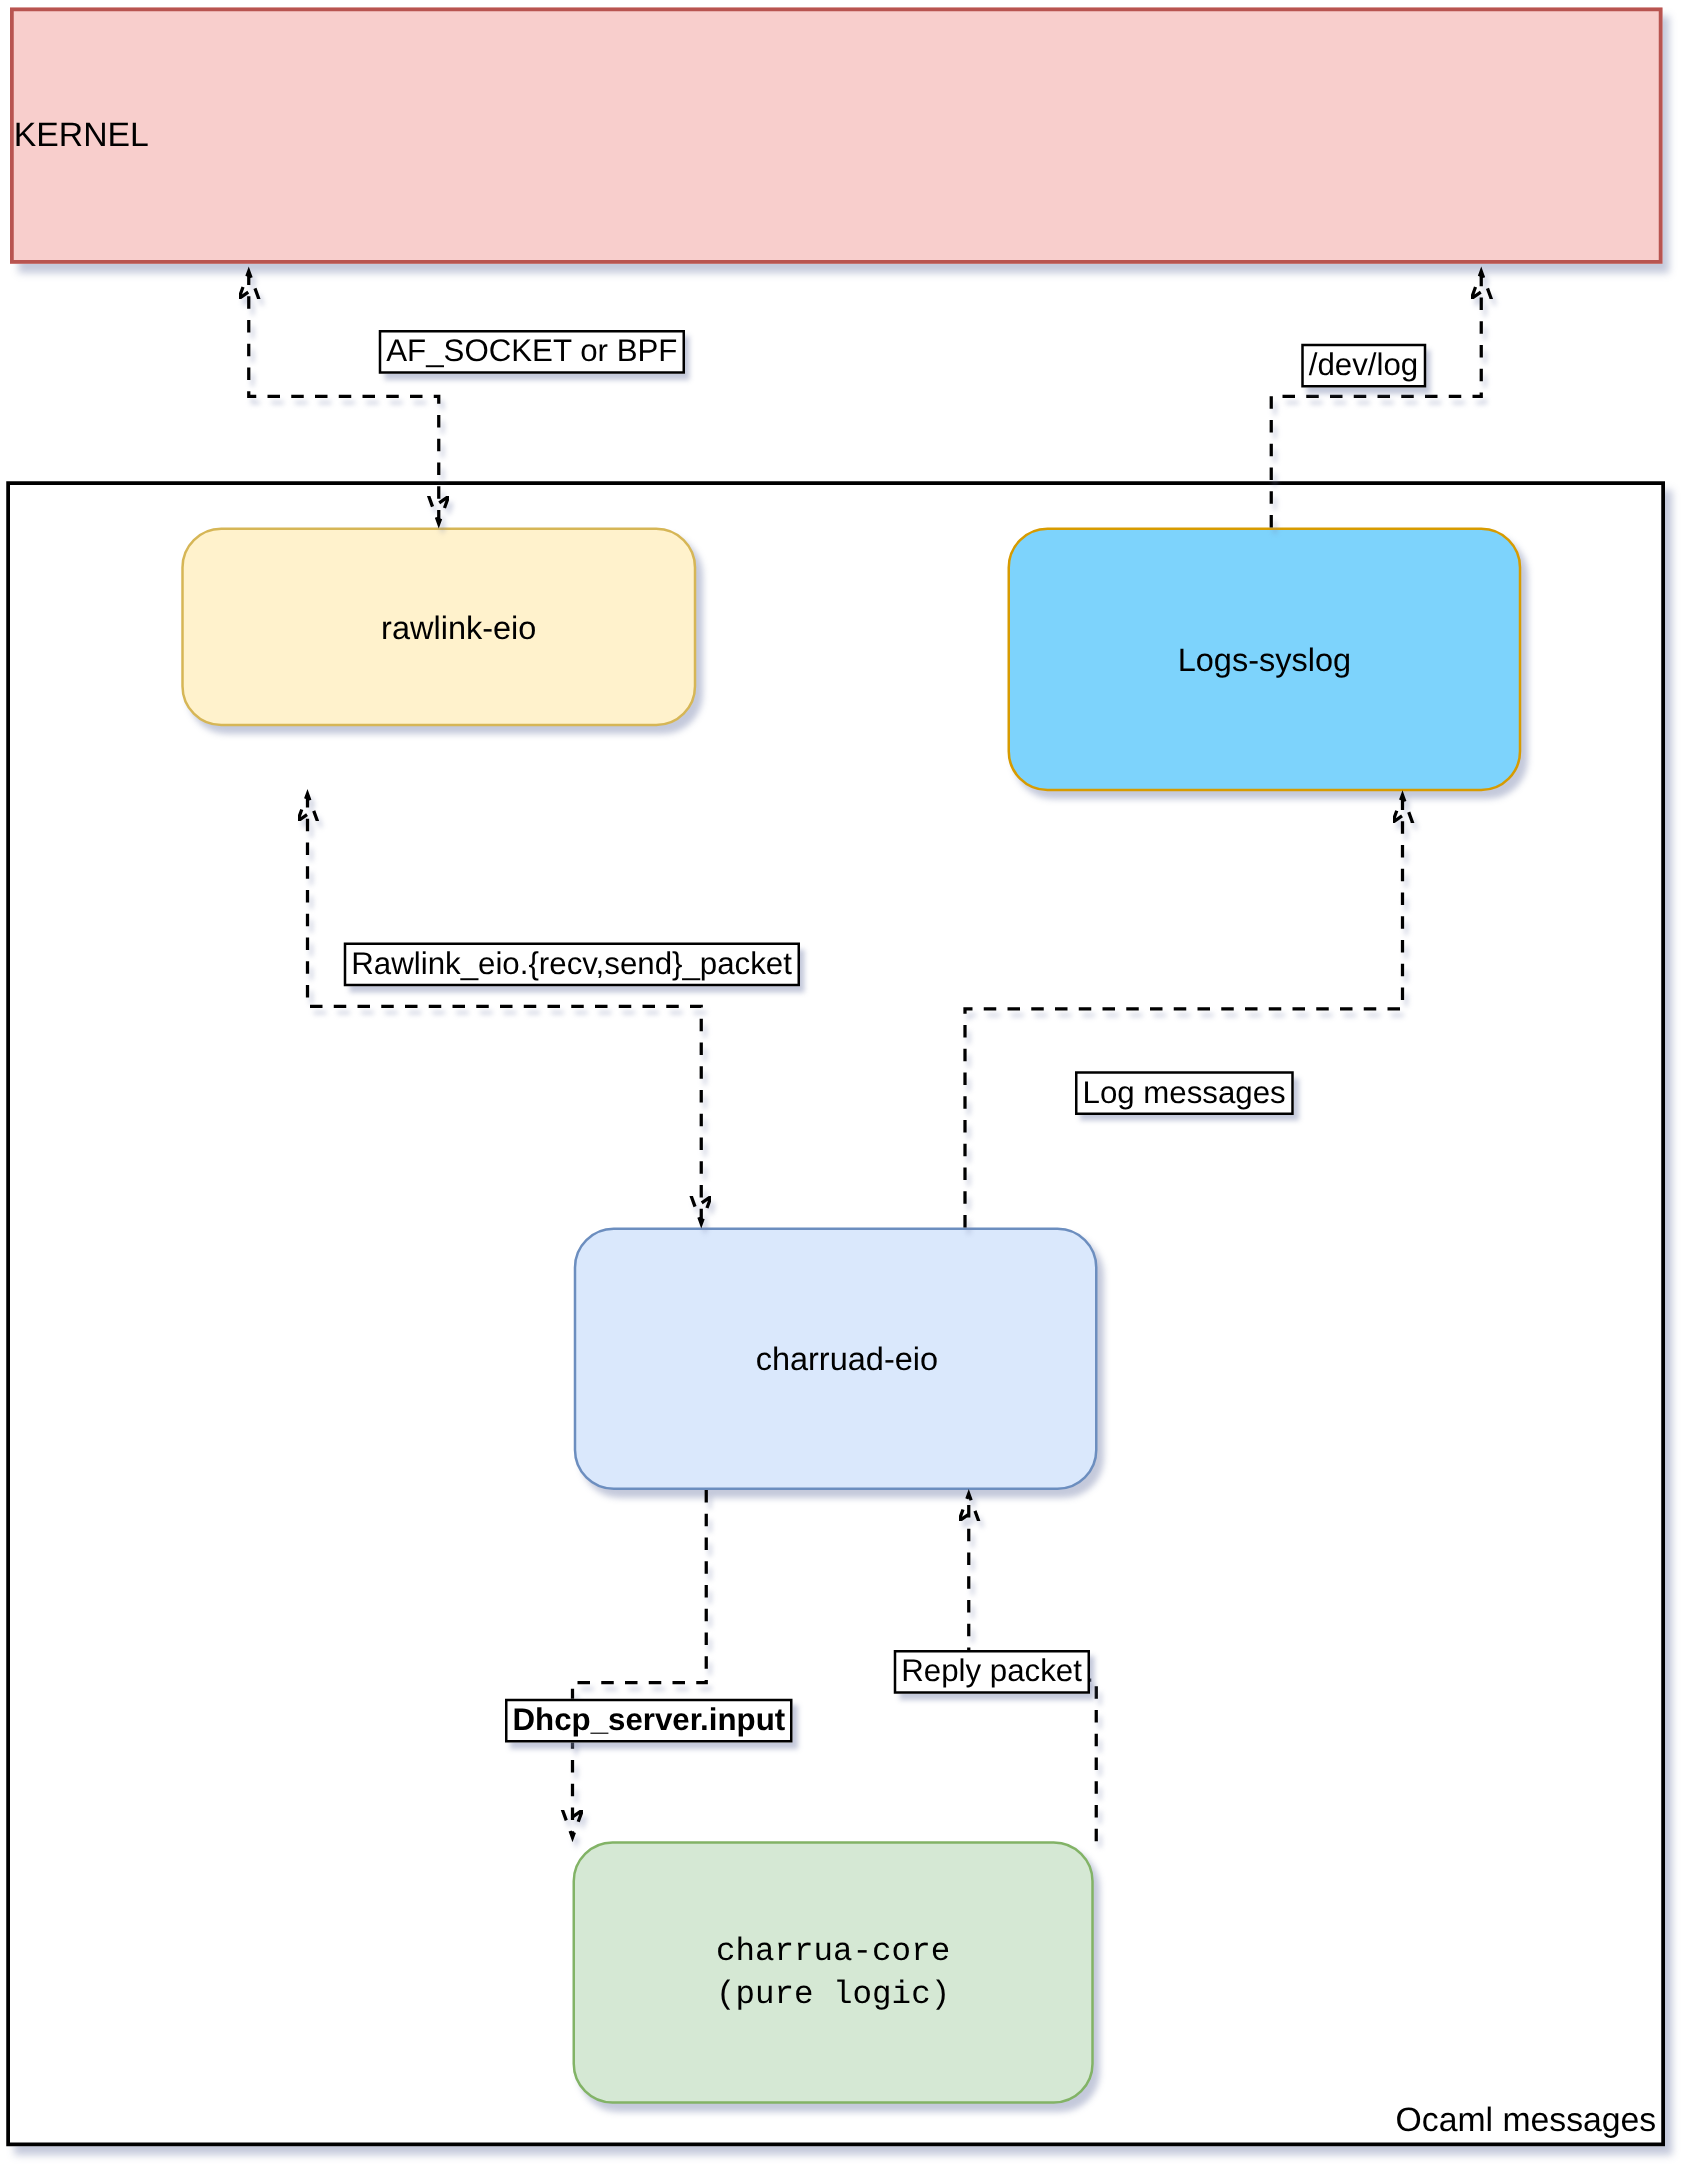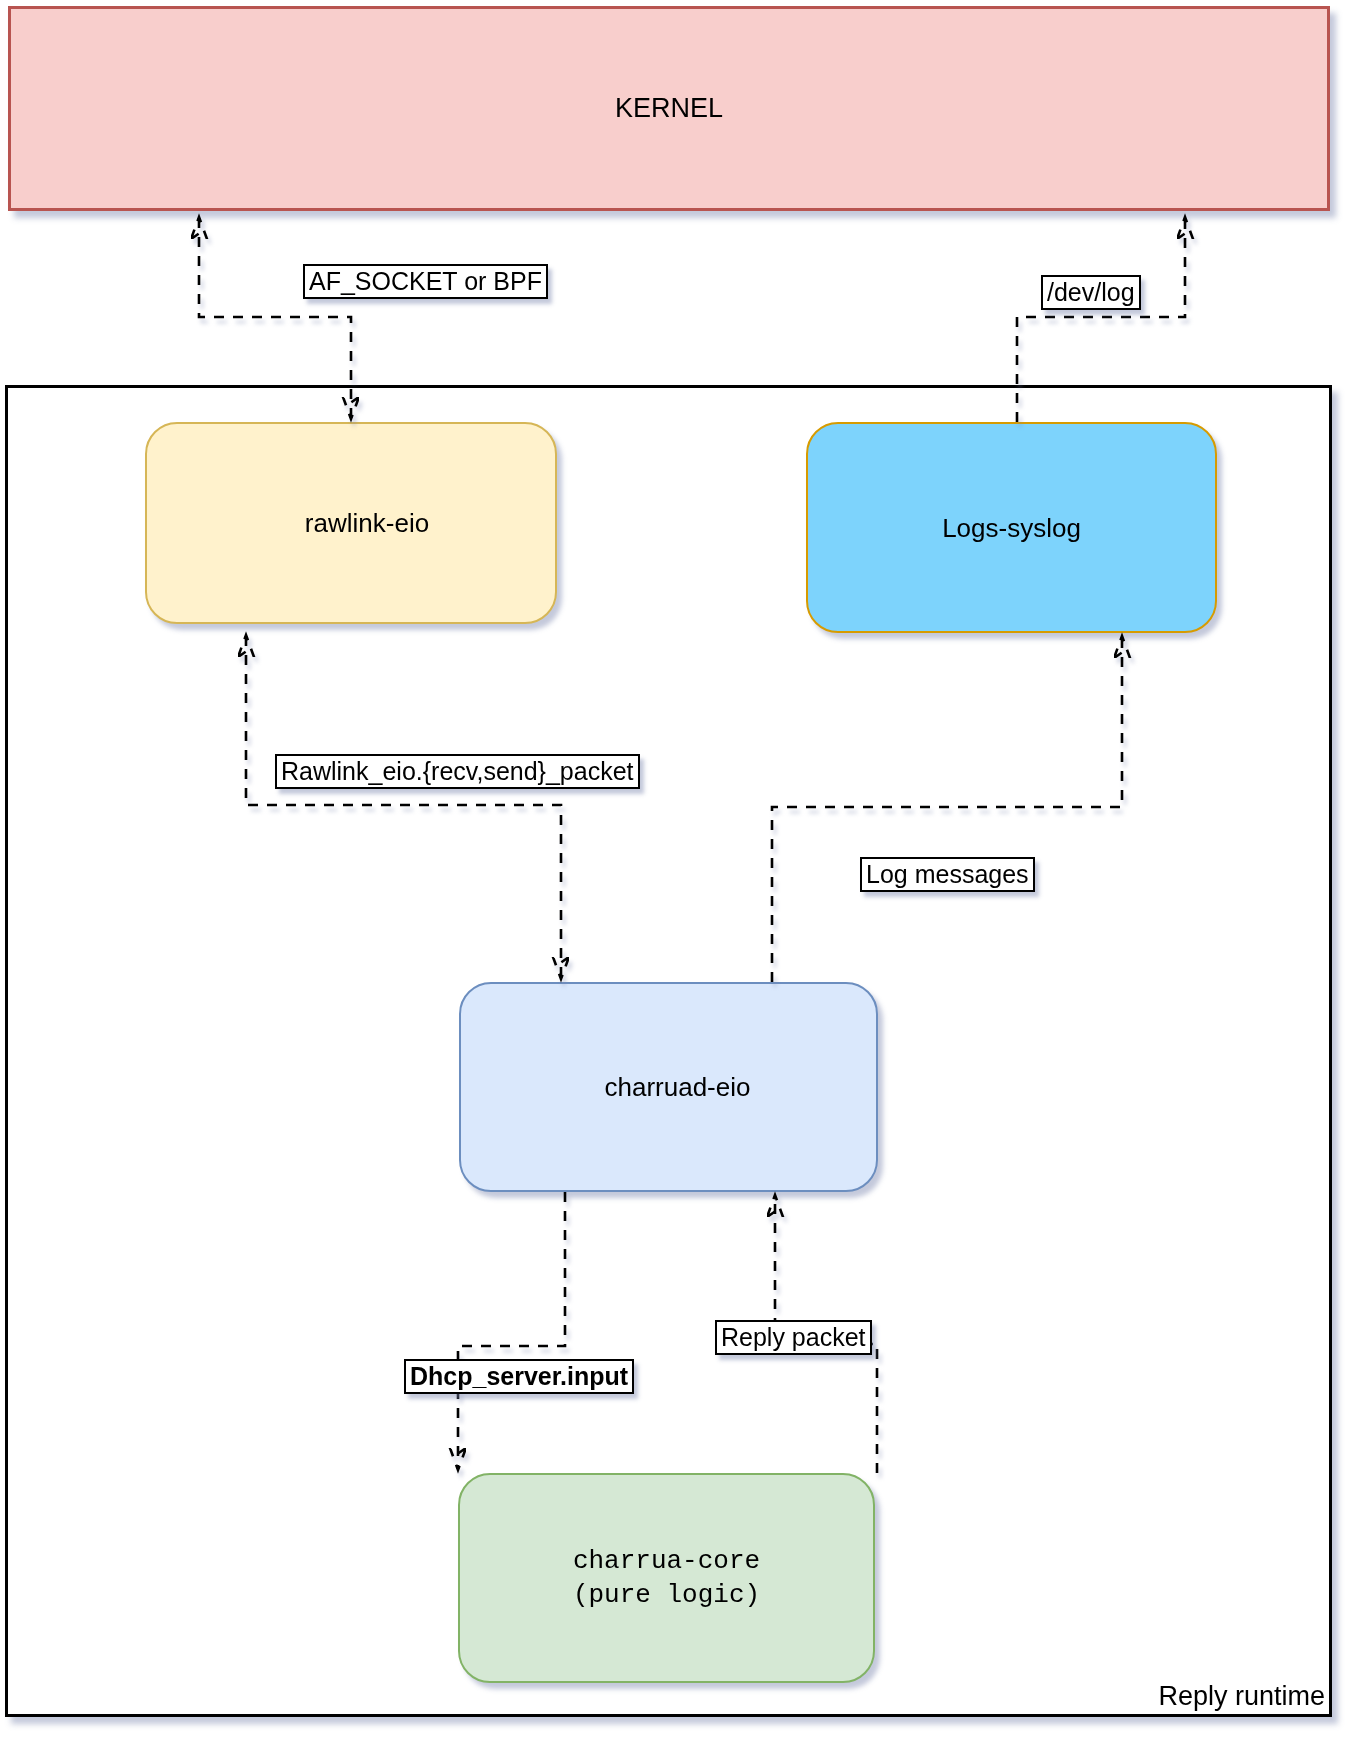--- a/index.html
+++ b/index.html
@@ -19,21 +19,21 @@
 
   
   .big-box {
     position: absolute;
     box-sizing: border-box;
     border: 3px solid #000;
   }
   #kernel-box {
     left: 8px; top: 6px;
     width: 1322px; height: 205px;
-    display: flex; align-items: center; justify-content: center;
+    display: flex; align-items: center; justify-content: flex-start;
     box-shadow: 6px 7px 6px rgba(125, 135, 175, 0.45);
     font-size: 27px;
   }
   #runtime-box {
     left: 5px; top: 385px;
     width: 1327px; height: 1332px;
     background: #ffffff;
     box-shadow: 6px 7px 6px rgba(125, 135, 175, 0.45);
   }
   .runtime-caption {
@@ -53,21 +53,21 @@
     border-radius: 32px;
     display: flex;
     flex-direction: column;
     align-items: center;
     justify-content: center;
     font-size: 26px;
     line-height: 34px;
     box-shadow: 5px 6px 5px rgba(125, 135, 175, 0.45);
     text-align: center;
   }
-  #node-rawlink  { left: 145px; top: 422px;  width: 412px; height: 202px; padding-left: 32px; }
+  #node-rawlink  { left: 145px; top: 422px;  width: 412px; height: 159px; padding-left: 32px; }
   #node-logs     { left: 806px; top: 422px;  width: 411px; height: 211px; }
   #node-charruad { left: 459px; top: 982px;  width: 419px; height: 210px; }
   #node-charrua  { left: 458px; top: 1473px; width: 417px; height: 210px; }
 
   
   #edges {
     position: absolute;
     left: 0; top: 0;
     pointer-events: none;
     filter: drop-shadow(3px 5px 2px rgba(125, 135, 175, 0.40));
@@ -101,21 +101,21 @@
 </head>
 <body>
 
 <div id="canvas">
 
   <div id="kernel-box" class="big-box" style="background-color: rgb(248, 206, 204); border-color: rgb(184, 84, 80);">
     <span>KERNEL</span>
   </div>
 
   <div id="runtime-box" class="big-box" style="border-color: rgb(0, 0, 0);"></div>
-  <div class="runtime-caption">Reply runtime</div>
+  <div class="runtime-caption">Ocaml messages</div>
 
   <div id="node-rawlink" class="node" style="background-color: rgb(255, 242, 204); border-color: rgb(214, 182, 86);">
     <span>rawlink-eio</span>
   </div>
 
   <div id="node-logs" class="node" style="background-color: #7dd3fc; border-color: rgb(215, 155, 0);">
     <span>Logs-syslog</span>
   </div>
 
   <div id="node-charruad" class="node" style="background-color: rgb(218, 232, 252); border-color: rgb(108, 142, 191); padding-left: 18px;">

